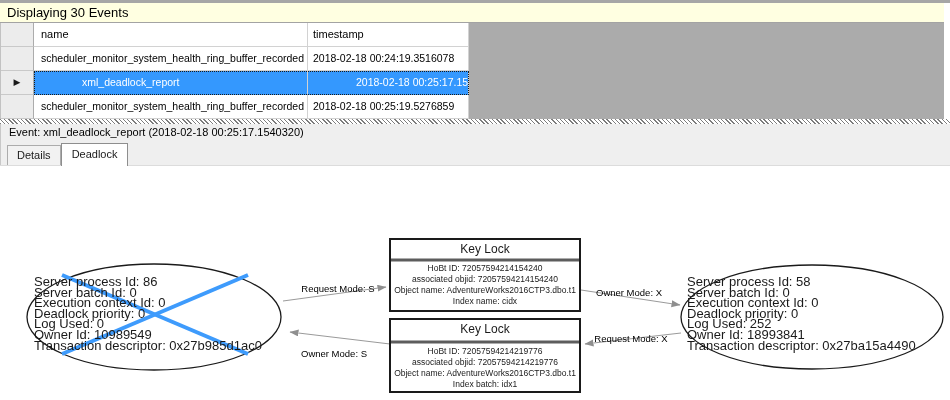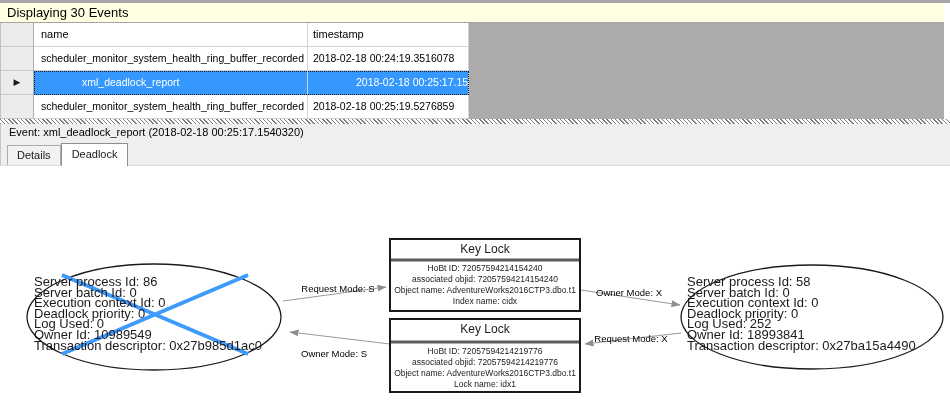--- a/index.html
+++ b/index.html
@@ -153,21 +153,21 @@
       <div>associated objid: 72057594214154240</div>
       <div>Object name: AdventureWorks2016CTP3.dbo.t1</div>
       <div>Index name: cidx</div>
     </div>
 
     <div class="overlay lock-title t2">Key Lock</div>
     <div class="overlay lock-body b2">
       <div>HoBt ID: 72057594214219776</div>
       <div>associated objid: 72057594214219776</div>
       <div>Object name: AdventureWorks2016CTP3.dbo.t1</div>
-      <div>Lock name: idx1</div>
+      <div>Index batch: idx1</div>
     </div>
 
     <div class="overlay edge-label" style="left:338px; top:122px;">Request Mode: S</div>
     <div class="overlay edge-label" style="left:334px; top:167px;margin-top:20px;">Owner Mode: S</div>
     <div class="overlay edge-label" style="left:629px; top:126px;">Owner Mode: X</div>
     <div class="overlay edge-label" style="left:631px; top:172px;">Request Mode: X</div>
   </div>
 
 </div>
 

